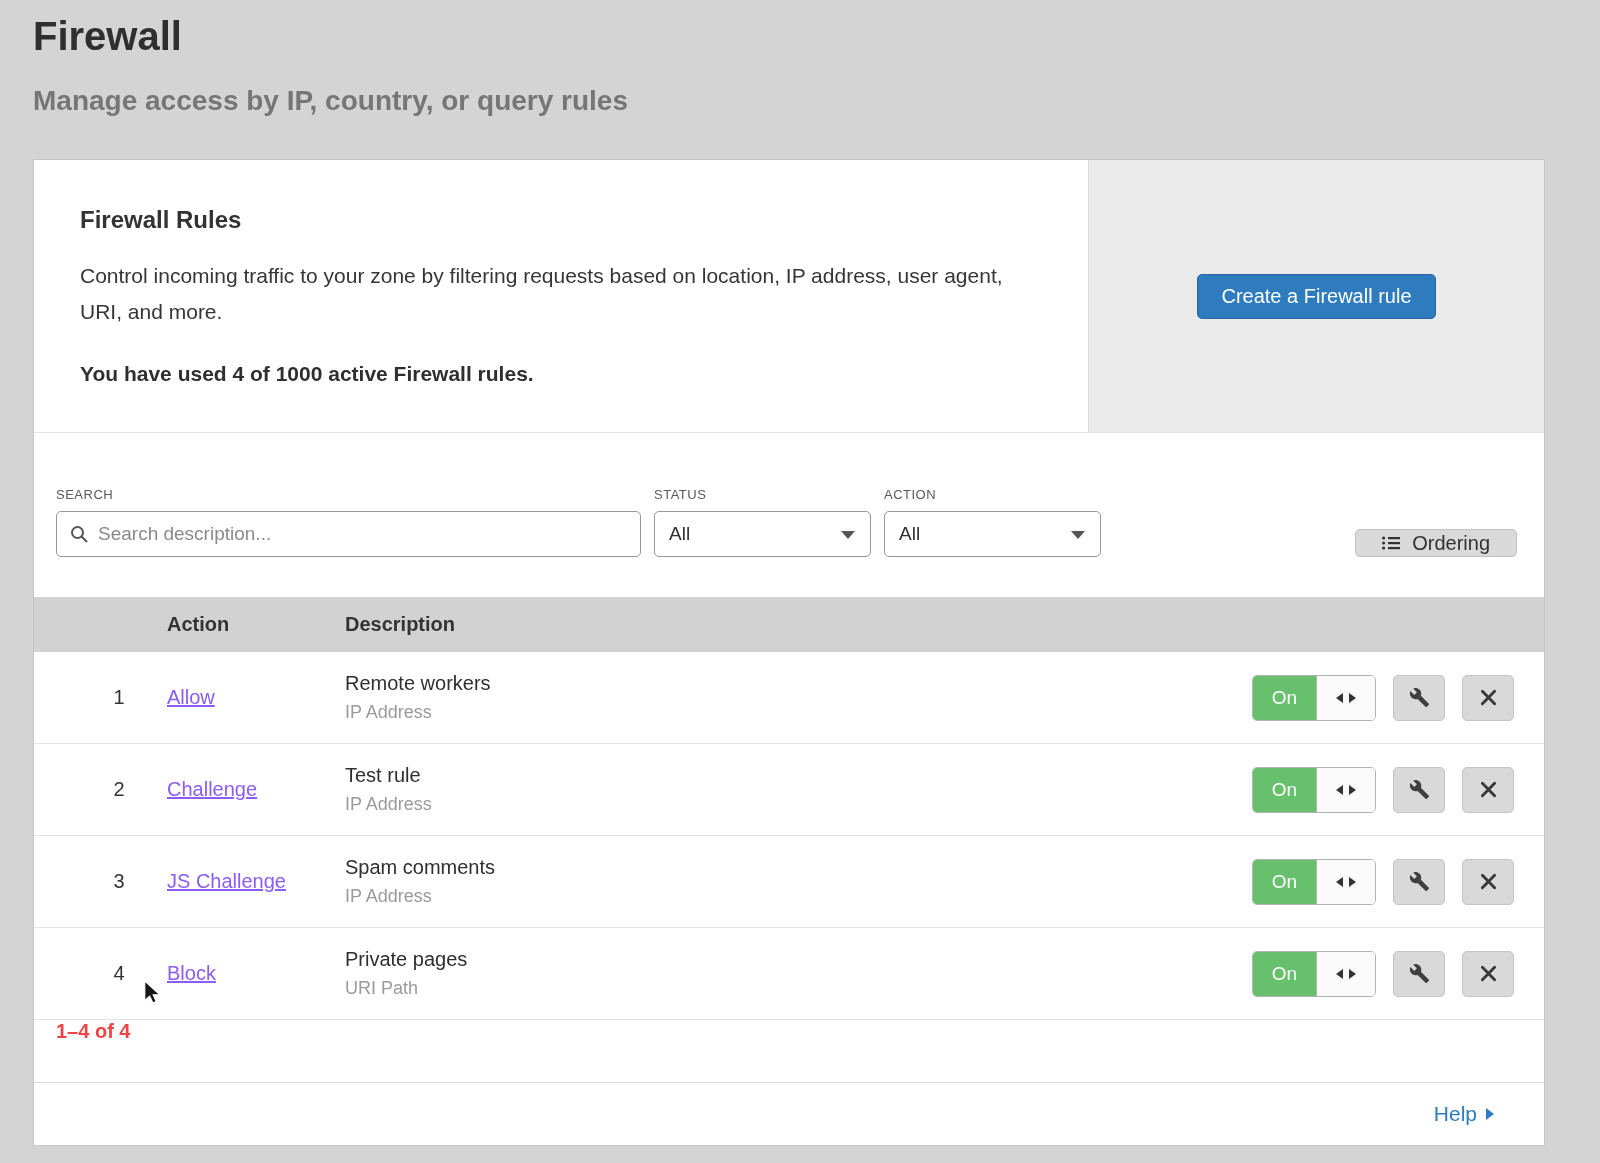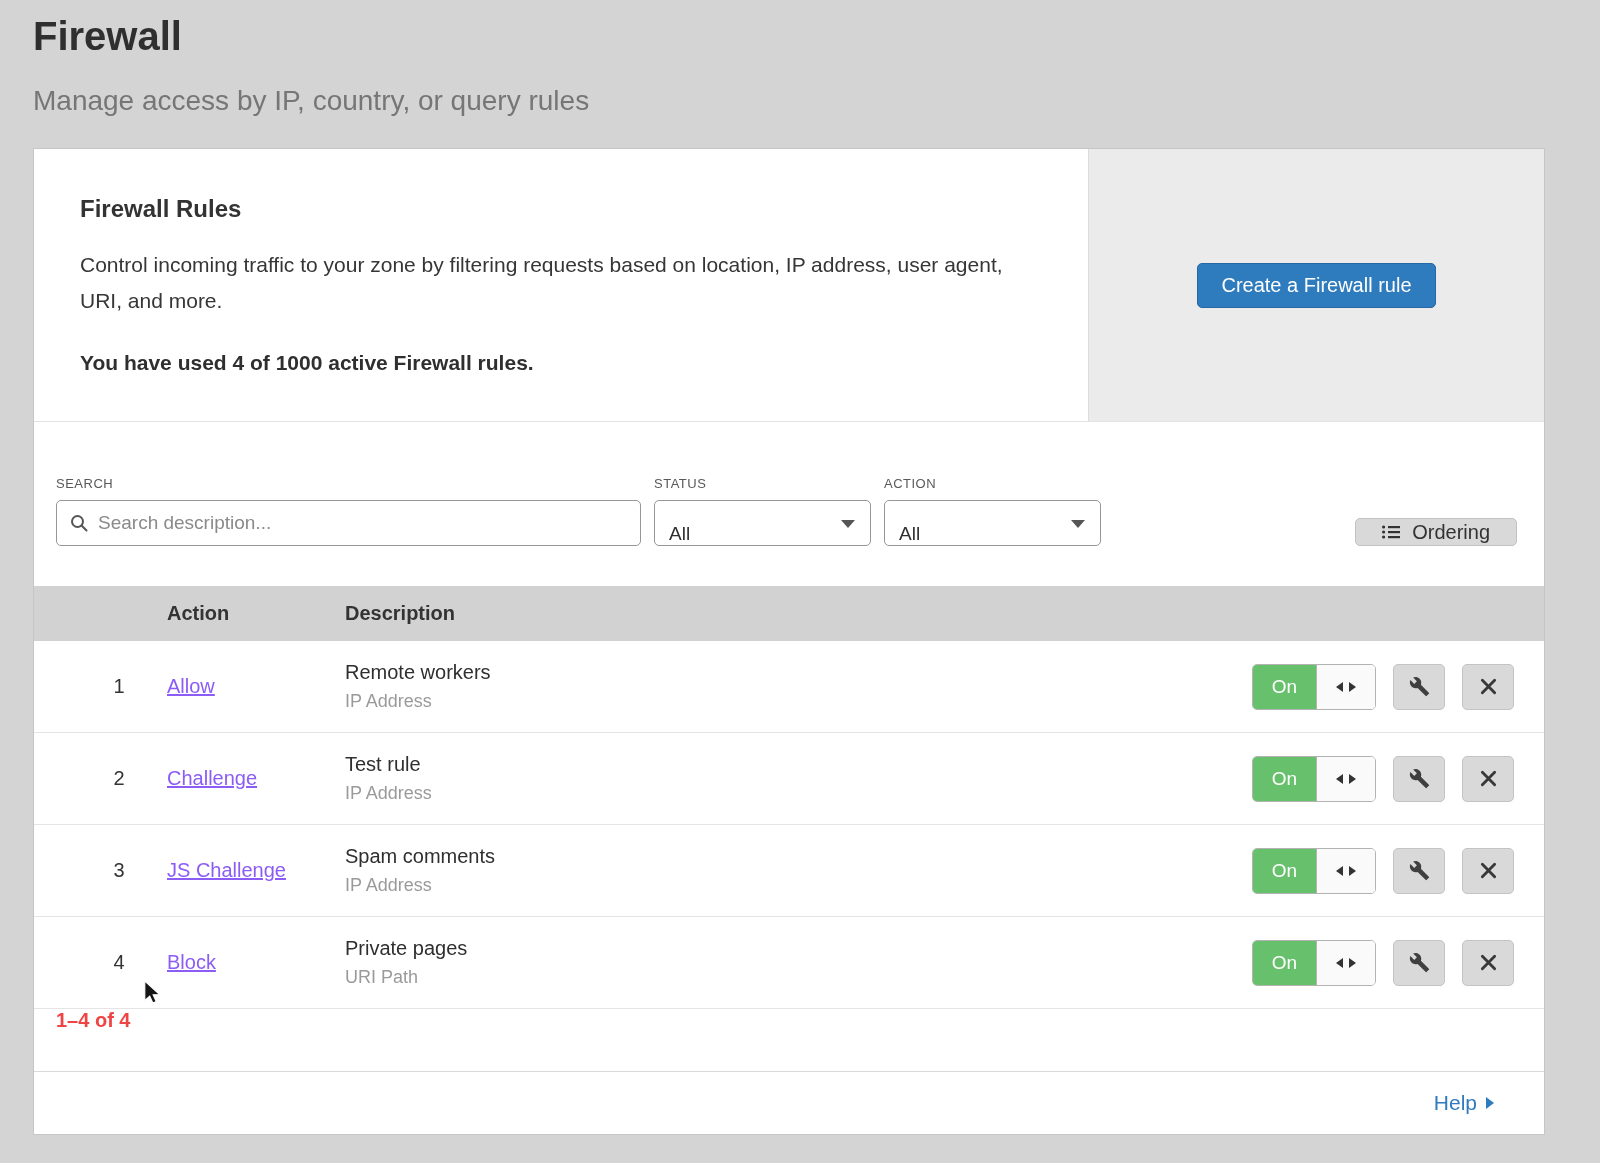--- a/index.html
+++ b/index.html
@@ -7,21 +7,21 @@
   body {
     font-family: "Liberation Sans", "DejaVu Sans", sans-serif;
     background: #d4d4d4;
     position: relative;
     color: #333;
   }
 
   
   .page-header { padding: 12px 33px 0 33px; }
   .page-title { font-size: 40px; font-weight: 600; color: #2f2f2f; line-height: 48px; margin-bottom: 24px; }
-  .page-subtitle { font-size: 28px; color: #767676; line-height: 34px; margin-bottom: 30px; font-weight: 400; }
+  .page-subtitle { font-size: 28px; color: #767676; line-height: 34px; margin-bottom: 41px; font-weight: 700; }
 
   
   .card {
     margin: 0 33px;
     width: 1512px;
     background: #ffffff;
     border: 1px solid #c6c6c6;
   }
 
   
@@ -55,21 +55,21 @@
   .input-wrap svg { position: absolute; left: 13px; top: 13px; }
   .search-input {
     width: 100%; height: 100%; border: none; outline: none; background: transparent;
     padding: 0 12px 0 41px; font-family: inherit; font-size: 19px; color: #333;
   }
   .search-input::placeholder { color: #8a8a8a; }
   .select-group { width: 217px; margin-left: 13px; }
   .select-box {
     position: relative; height: 46px; background: #fff; cursor: pointer;
     border: 1px solid #979797; border-radius: 5px;
-    display: flex; align-items: flex-end; padding: 0 14px; font-size: 19px; color: #2f2f2f;
+    display: flex; align-items: center; padding: 0 14px; font-size: 19px; color: #2f2f2f;
   }
   .chevron-down {
     position: absolute; right: 15px; top: 19px; width: 0; height: 0;
     border-left: 7px solid transparent; border-right: 7px solid transparent;
     border-top: 8px solid #555;
   }
   .ordering-btn {
     margin-left: auto; height: 28px; padding: 0 26px; cursor: pointer;
     background: #d9d9d9; border: 1px solid #c2c2c2; border-radius: 5px;
     display: flex; align-items: center; gap: 12px;

